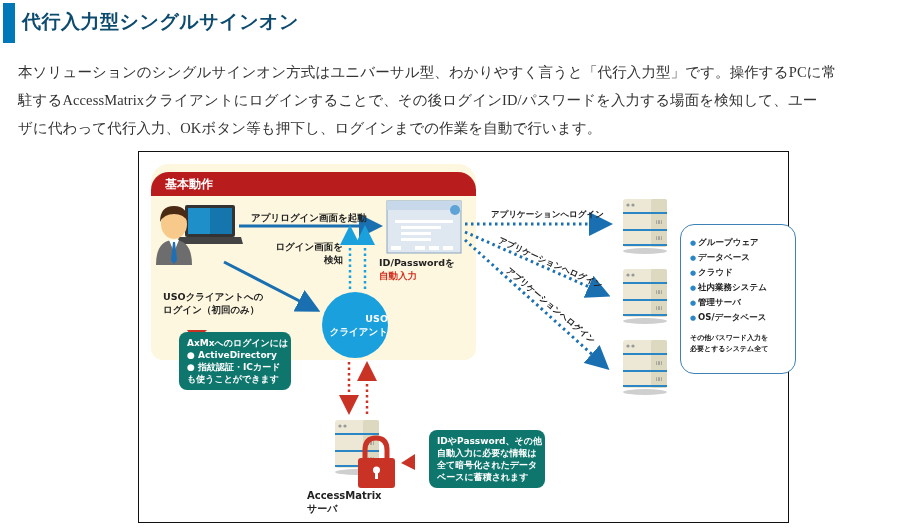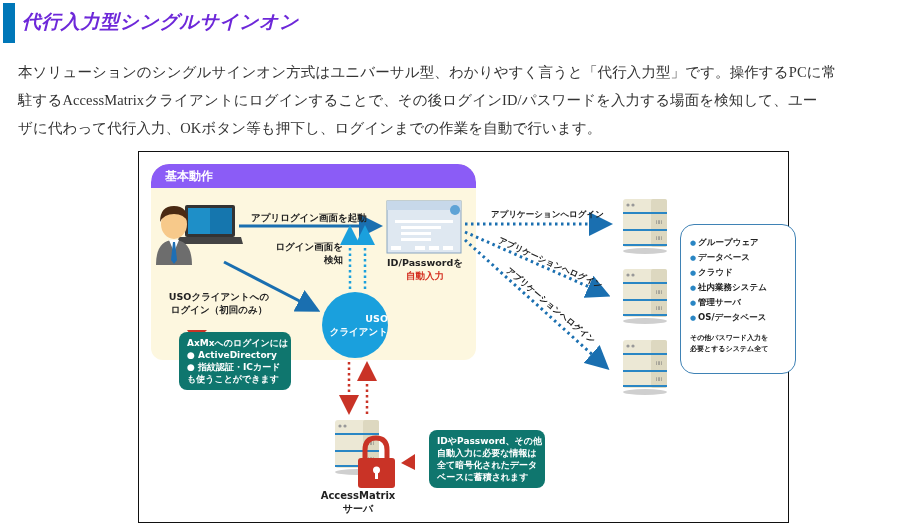--- a/index.html
+++ b/index.html
@@ -1,33 +1,33 @@
 <!DOCTYPE html>
 <html><head>
 <meta charset="utf-8">
 <style>
   * { box-sizing: border-box; margin: 0; padding: 0; }
   html, body { width: 906px; height: 529px; background: #ffffff; overflow: hidden; }
   body { font-family: "DejaVu Sans", sans-serif; color: #333333; position: relative; }
 
   .heading { position: absolute; left: 0; top: 3px; height: 40px; width: 906px; }
   .heading-bar { position: absolute; left: 3px; top: 0; width: 12px; height: 40px; background: #0077b8; }
-  .heading-text { position: absolute; left: 22px; top: 6px; font-size: 19px; font-weight: bold; color: #6d28d9; letter-spacing: 0.5px; font-style: italic; }
+  .heading-text { position: absolute; left: 22px; top: 6px; font-size: 19px; font-weight: bold; color: #0c4a6e; letter-spacing: 0.5px; }
 
   .para { position: absolute; left: 18px; top: 58px; width: 888px; font-size: 14.5px; line-height: 28px; color: #333333; letter-spacing: 0.1px; font-family: Liberation Serif, serif; }
   .para span { display: block; white-space: nowrap; }
 
   .figure { position: absolute; left: 138px; top: 151px; width: 651px; height: 372px; border: 1.5px solid #111111; background: #ffffff; }
 
   .panel { position: absolute; left: 12px; top: 12px; width: 325px; height: 196px; background: #fdf7df; border-radius: 18px 18px 12px 12px; overflow: hidden; }
-  .panel-head { position: absolute; left: 0; top: 0; width: 100%; height: 24px; background: #8b5cf6; border-radius: 18px 18px 0 0; }
+  .panel-head { position: absolute; left: 0; top: 8px; width: 100%; height: 24px; background: #b91c1c; border-radius: 18px 18px 0 0; }
   .panel-title { position: absolute; left: 14px; top: 4px; font-size: 12px; font-weight: bold; color: #ffffff; }
 
   .lbl { position: absolute; font-size: 9.5px; font-weight: bold; color: #222222; white-space: nowrap; line-height: 13px; }
-  .lbl.center { text-align: center; }
+  .lbl.center { }
   .lbl.right { text-align: right; }
 
   .bubble { position: absolute; background: #0f766e; border-radius: 8px; color: #ffffff; font-size: 9px; font-weight: bold; line-height: 12px; padding: 5px 8px; white-space: nowrap; }
 
   .uso { position: absolute; left: 183px; top: 140px; width: 66px; height: 66px; border-radius: 50%; background: #1aa0dd; color: #ffffff; font-size: 9.5px; font-weight: bold; text-align: right; line-height: 13px; padding-top: 20px; }
 
   .syslist { position: absolute; left: 541px; top: 72px; width: 116px; height: 150px; border: 1.5px solid #3f82b5; border-radius: 14px; background: #ffffff; padding: 10px 6px 0 9px; }
   .syslist li { list-style: none; font-size: 8.5px; font-weight: bold; color: #222222; line-height: 14px; white-space: nowrap; }
   .syslist li::before { content: "●"; color: #2a86c4; font-size: 7px; margin-right: 2px; }
   .sysnote { margin-top: 8px; font-size: 7px; font-weight: bold; color: #222222; line-height: 11px; white-space: nowrap; }

